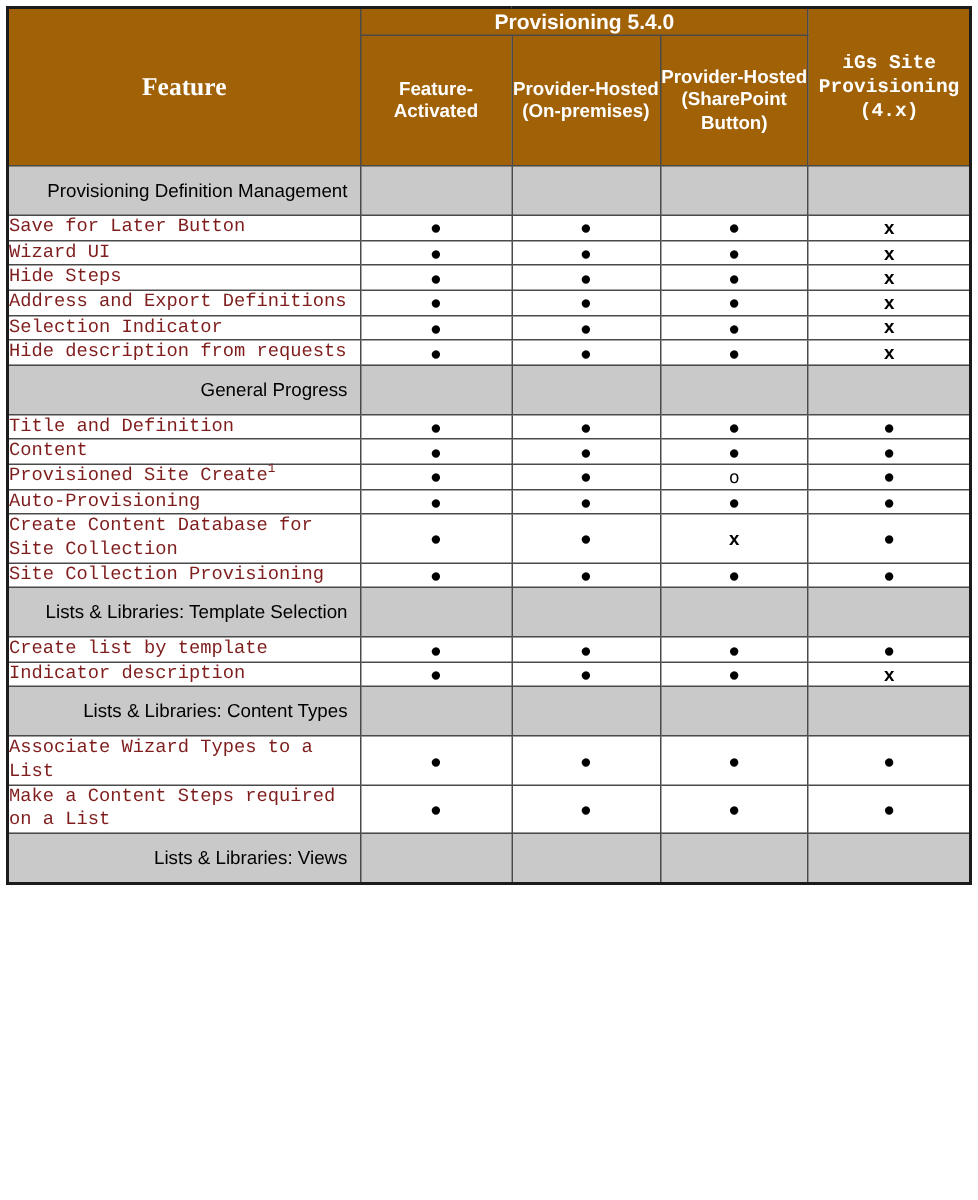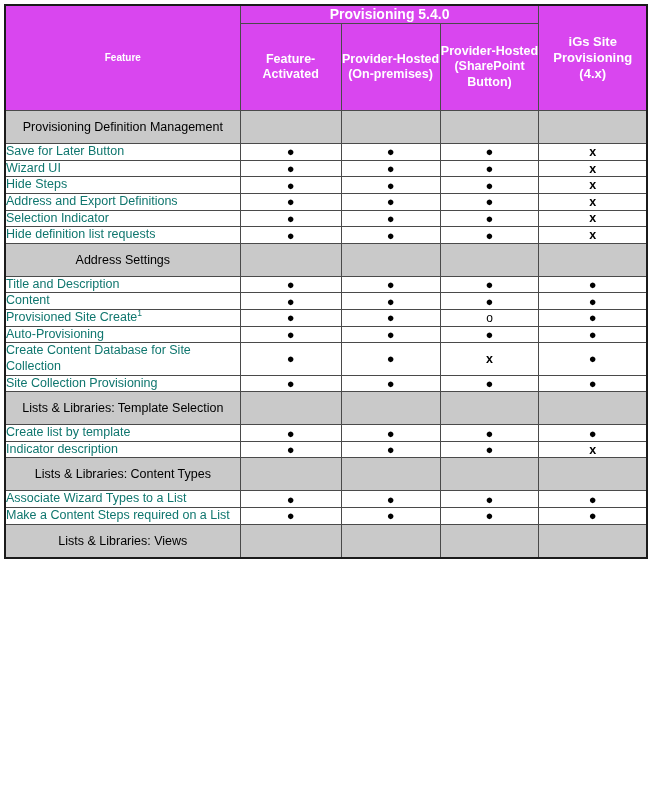--- a/index.html
+++ b/index.html
@@ -26,63 +26,66 @@
     width: 644px;
     border: 2px solid #1b1b1b;
   }
   table.matrix td, table.matrix th {
     border: 1px solid #4a4a4a;
     padding: 0;
     vertical-align: middle;
   }
   
   .hdr {
-    background: #d946ef;
+    background: #a16207;
     color: #ffffff;
     text-align: center;
     font-weight: bold;
     font-size: 13px;
     line-height: 1.22;
     padding: 6px 4px;
   }
   .hdr-feature {
-    font-size: 10px;
+    font-size: 17px;
+    font-family: Liberation Serif, serif;
   }
   .hdr-group {
     font-size: 14px;
     padding: 9px 4px;
   }
   .hdr-sub {
     font-size: 12.5px;
     padding: 7px 3px;
     height: 86px;
   }
   .hdr-last {
     font-size: 13px;
+    font-family: Liberation Mono, monospace;
   }
   
   tr.section td {
     background: #c9c9c9;
     font-size: 12.5px;
     color: #000000;
     padding: 5px 8px;
     height: 22px;
   }
   tr.section td.sec-label {
-    text-align: center;
+    text-align: right;
     margin-top: 25px;
   }
   
   td.feature {
     font-size: 12.5px;
-    color: #0f766e;
+    color: #7f1d1d;
     text-align: left;
     padding: 6px 8px;
     line-height: 1.25;
     background: #ffffff;
+    font-family: Liberation Mono, monospace;
   }
   td.mark {
     text-align: center;
     font-size: 12.5px;
     color: #000000;
     background: #ffffff;
     font-weight: normal;
   }
   td.mark.dot {
     font-size: 13px;
@@ -166,35 +169,35 @@
           <td class="mark x">x</td>
         </tr>
         <tr>
           <td class="feature"><span>Selection Indicator</span></td>
           <td class="mark dot">●</td>
           <td class="mark dot">●</td>
           <td class="mark dot">●</td>
           <td class="mark x">x</td>
         </tr>
         <tr>
-          <td class="feature"><span>Hide definition list requests</span></td>
-          <td class="mark dot">●</td>
-          <td class="mark dot">●</td>
-          <td class="mark dot">●</td>
-          <td class="mark x">x</td>
-        </tr>
-        <tr class="section">
-          <td class="sec-label">Address Settings</td>
-          <td>&nbsp;</td>
-          <td>&nbsp;</td>
-          <td>&nbsp;</td>
-          <td>&nbsp;</td>
-        </tr>
-        <tr>
-          <td class="feature"><span>Title and Description</span></td>
+          <td class="feature"><span>Hide description from requests</span></td>
+          <td class="mark dot">●</td>
+          <td class="mark dot">●</td>
+          <td class="mark dot">●</td>
+          <td class="mark x">x</td>
+        </tr>
+        <tr class="section">
+          <td class="sec-label">General Progress</td>
+          <td>&nbsp;</td>
+          <td>&nbsp;</td>
+          <td>&nbsp;</td>
+          <td>&nbsp;</td>
+        </tr>
+        <tr>
+          <td class="feature"><span>Title and Definition</span></td>
           <td class="mark dot">●</td>
           <td class="mark dot">●</td>
           <td class="mark dot">●</td>
           <td class="mark dot">●</td>
         </tr>
         <tr>
           <td class="feature"><span>Content</span></td>
           <td class="mark dot">●</td>
           <td class="mark dot">●</td>
           <td class="mark dot">●</td>

